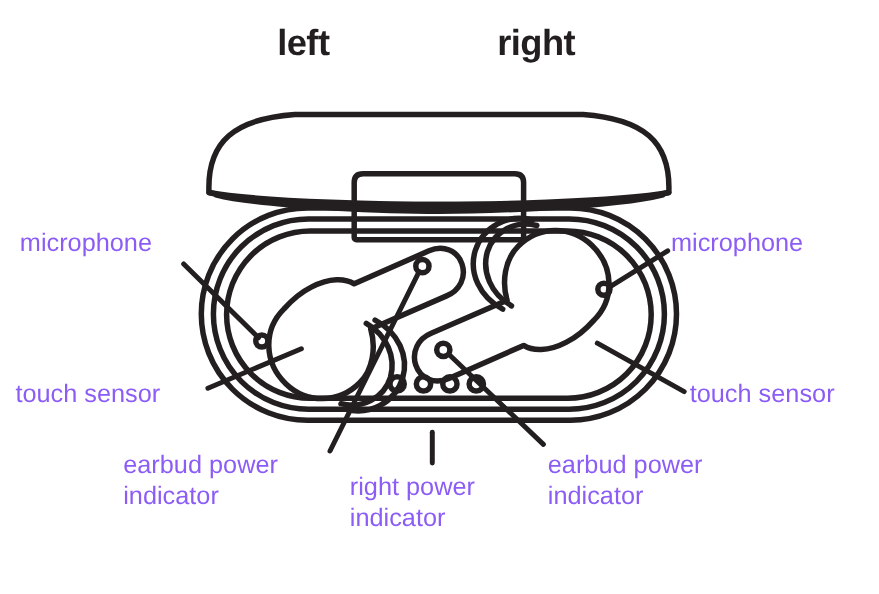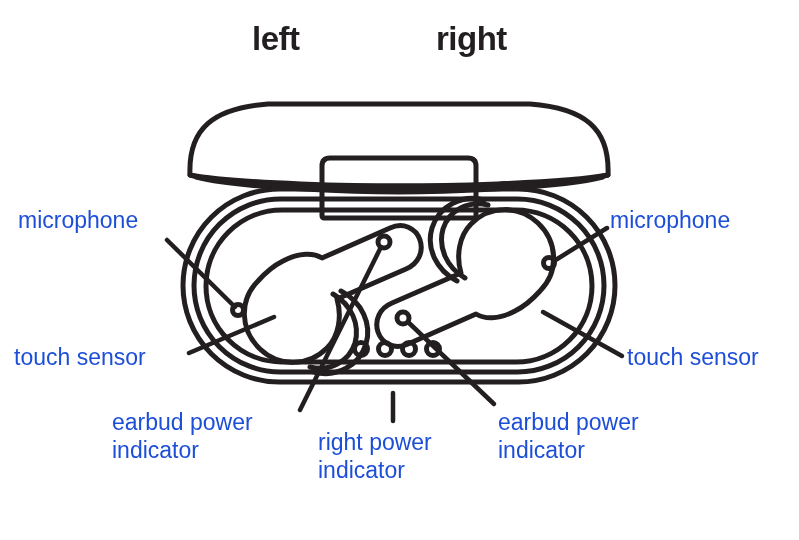--- a/index.html
+++ b/index.html
@@ -34,27 +34,27 @@
   .side-heading {
     position: absolute;
     font-size: 33px;
     font-weight: bold;
     letter-spacing: -0.5px;
     color: #231f20;
     white-space: nowrap;
     line-height: 1;
   }
   #heading-left  { left: 252px; top: 22px; }
-  #heading-right { left: 436px; top: 22px; }
+  #heading-right { left: 452px; top: 22px; }
 
   .callout {
     position: absolute;
     font-size: 23px;
     line-height: 28px;
-    color: #1d4ed8;
+    color: #8b5cf6;
     white-space: nowrap;
   }
   .callout.align-left  { text-align: left; }
 
   #label-microphone-left   { left: 18px;  top: 206px; }
   #label-touch-left        { left: 14px;  top: 343px; }
   #label-microphone-right  { left: 610px; top: 206px; }
   #label-touch-right       { left: 627px; top: 343px; }
   #label-earbud-power-left { left: 112px; top: 408px; }
   #label-case-power        { left: 318px; top: 428px; }

